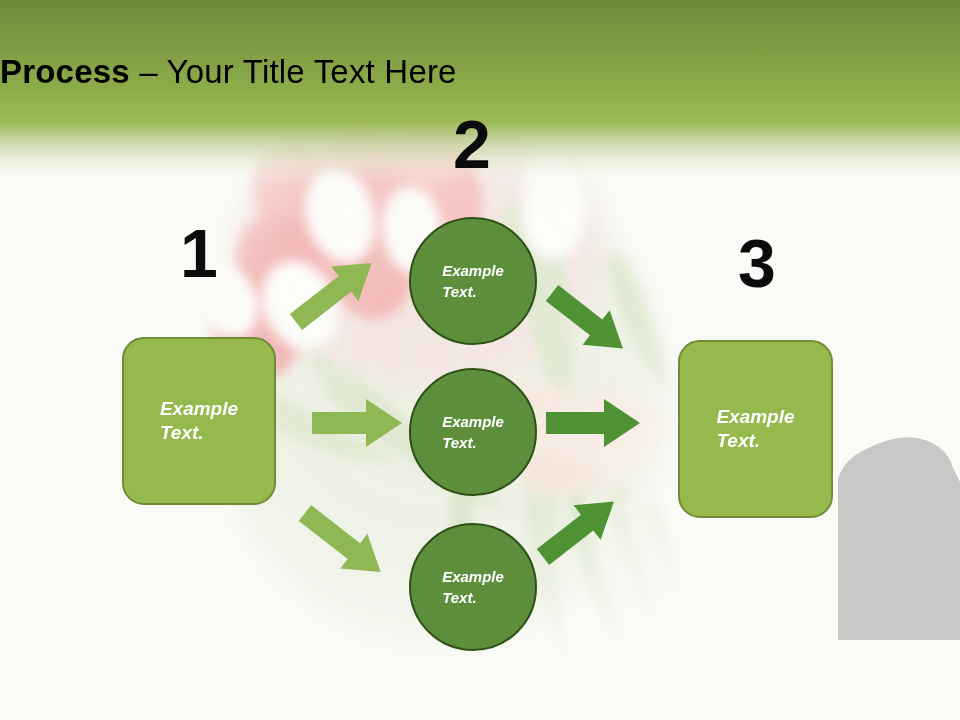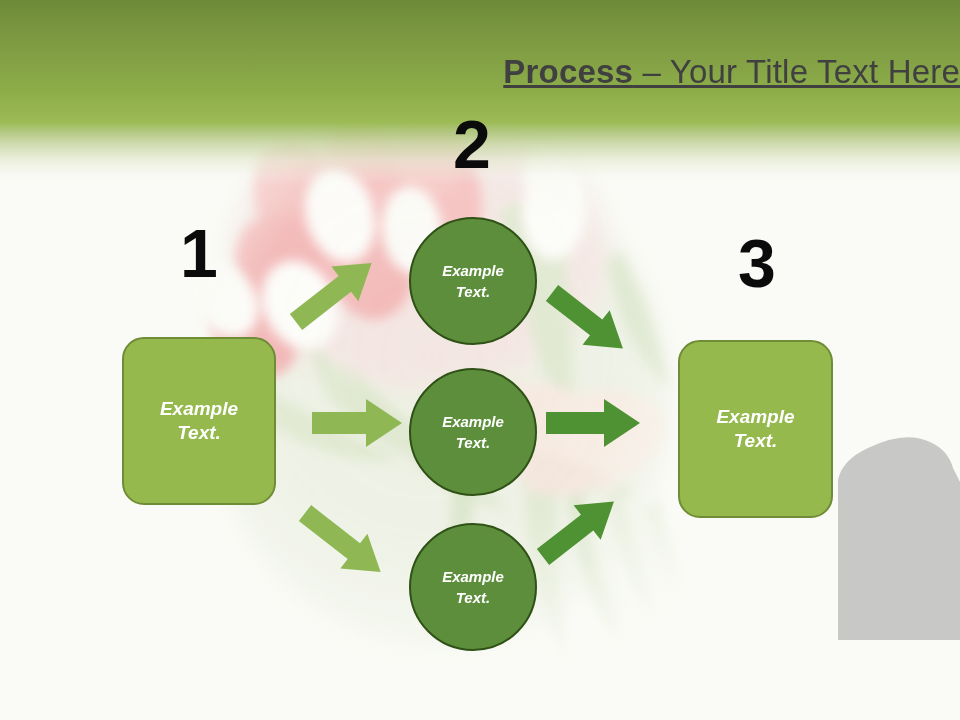--- a/index.html
+++ b/index.html
@@ -46,27 +46,26 @@
         rgba(226,232,206,0.55) 87%,
         rgba(245,247,238,0.18) 95%,
         rgba(250,251,246,0) 100%);
     pointer-events: none;
   }
 
   #slide-title {
     position: absolute;
     left: 0; top: 52px;
     width: 960px;
-    text-align: right;
-    color: #404040;
+    text-align: left;
+    color: #000000;
     font-size: 33px;
     line-height: 40px;
     letter-spacing: 0.2px;
     white-space: nowrap;
-    text-decoration: underline;
   }
   #slide-title .t-bold { font-weight: bold; }
   #slide-title .t-light { font-weight: normal; }
 
   
   .step-number {
     position: absolute;
     font-size: 68px;
     font-weight: bold;
     color: #0b0b0b;
@@ -106,21 +105,20 @@
     justify-content: center;
   }
   #step-circle-top    { left: 409px; top: 217px; }
   #step-circle-middle { left: 409px; top: 368px; }
   #step-circle-bottom { left: 409px; top: 523px; }
 
   .node-label {
     color: #ffffff;
     font-weight: bold;
     font-style: italic;
-    text-align: center;
     line-height: 24px;
     pointer-events: none;
   }
   .node-label.big { font-size: 19px; }
   .node-label.small { font-size: 15px; line-height: 21px; }
 
   
   .arrow-layer {
     position: absolute;
     left: 0; top: 0;

